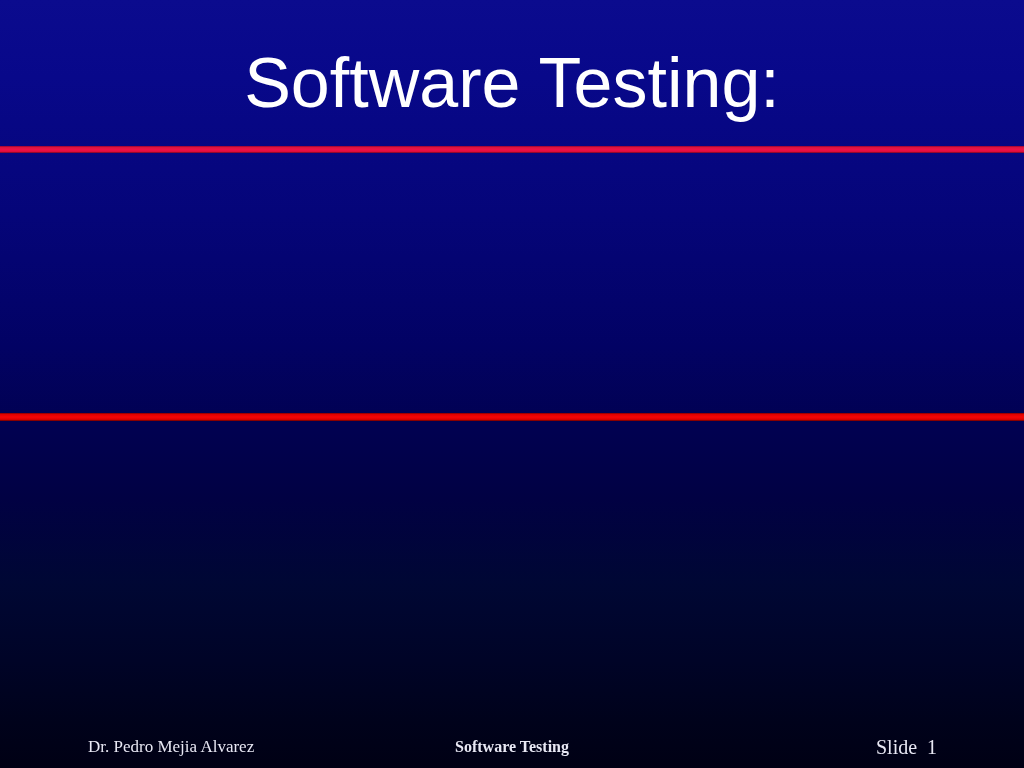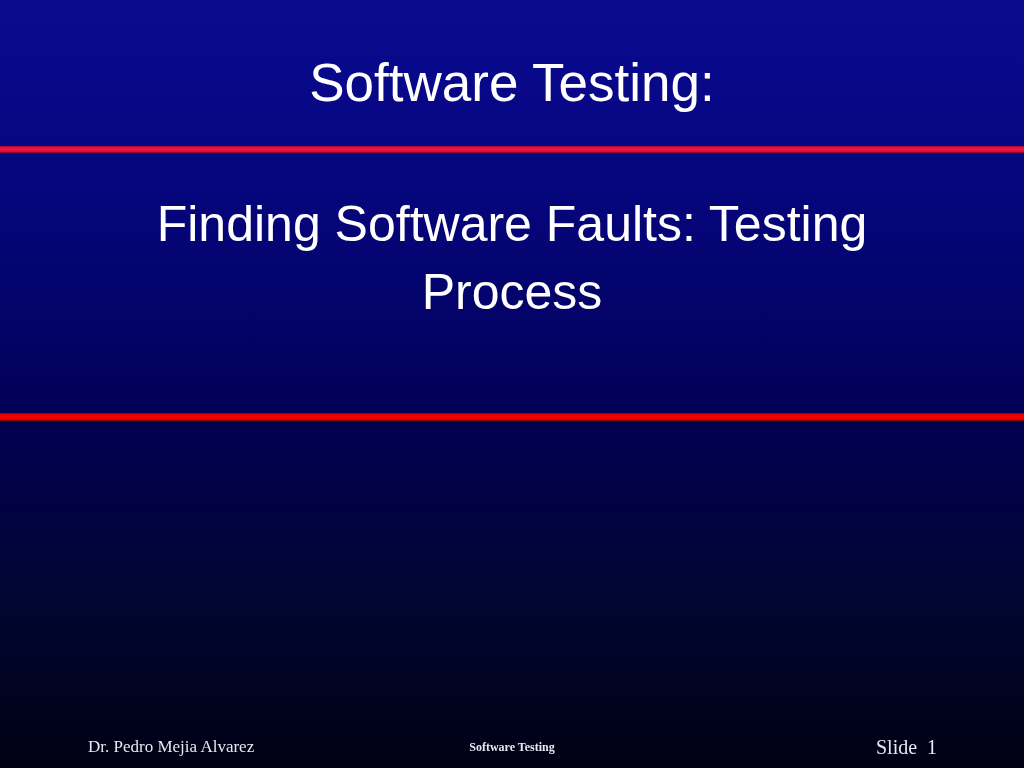--- a/index.html
+++ b/index.html
@@ -49,21 +49,21 @@
   }
 
   
   .title {
     position: absolute;
     top: 52px;
     left: 0;
     width: 100%;
     text-align: center;
     color: #ffffff;
-    font-size: 53px;
+    font-size: 70px;
     line-height: 62px;
     font-weight: normal;
     letter-spacing: 0px;
     white-space: nowrap;
   }
 
   .subtitle {
     position: absolute;
     top: 190px;
     left: 62px;
@@ -92,21 +92,21 @@
     font-size: 17px;
     line-height: 24px;
     white-space: nowrap;
   }
   .footer-center {
     position: absolute;
     left: 0;
     top: 0;
     width: 1024px;
     text-align: center;
-    font-size: 12px;
+    font-size: 16px;
     line-height: 24px;
     font-weight: bold;
     white-space: nowrap;
   }
   .footer-right {
     position: absolute;
     left: 876px;
     top: 0;
     font-size: 20px;
     line-height: 24px;
@@ -115,21 +115,20 @@
 </style>
 </head>
 <body>
 
 <div class="slide">
 
   <div class="title">Software Testing:</div>
 
   <div class="rule rule-top"></div>
 
-  <div class="subtitle">Finding Software Faults: Testing Process</div>
 
   <div class="rule rule-bottom"></div>
 
   <div class="footer">
     <div class="footer-left">Dr. Pedro Mejia Alvarez</div>
     <div class="footer-center">Software Testing</div>
     <div class="footer-right">Slide  1</div>
   </div>
 
 </div>

